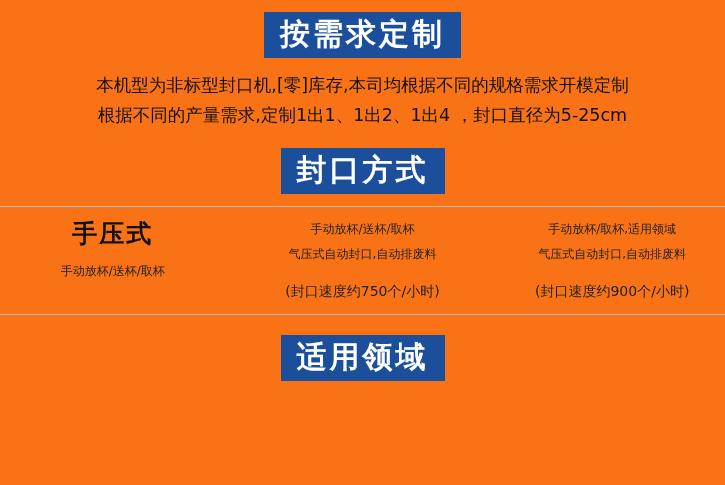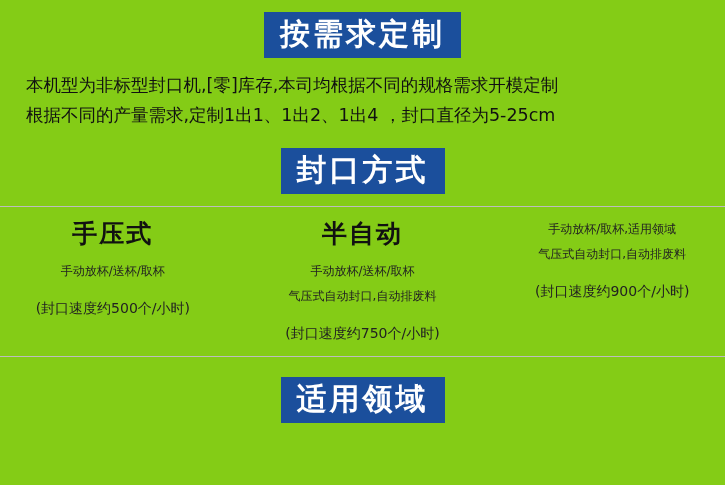--- a/index.html
+++ b/index.html
@@ -11,21 +11,21 @@
     height: 485px;
     background: #ffffff;
     font-family: "DejaVu Sans", "Liberation Sans", sans-serif;
     color: #1a1a1a;
     overflow: hidden;
   }
   .page {
     position: relative;
     width: 725px;
     height: 485px;
-    background: #84cc16;
+    background: #f97316;
   }
 
   
   .banner-row {
     display: flex;
     justify-content: center;
     align-items: center;
   }
   .banner {
     display: inline-block;
@@ -36,21 +36,21 @@
     letter-spacing: 3px;
     line-height: 1;
     padding: 7px 16px 9px 16px;
     text-align: center;
     white-space: nowrap;
   }
 
   
   .intro {
     padding: 12px 26px 10px 26px;
-    text-align: left;
+    text-align: center;
   }
   .intro-line {
     font-size: 17.5px;
     line-height: 30px;
     color: #111111;
     white-space: nowrap;
   }
 
   
   .rule {
@@ -120,25 +120,23 @@
   </div>
 
   <div class="spacer-12"></div>
   <hr class="rule">
 
   <div class="cols">
 
     <div class="col">
       <div class="col-title">手压式</div>
       <div class="col-line">手动放杯/送杯/取杯</div>
-      <div class="col-speed">(封口速度约500个/小时)</div>
     </div>
 
     <div class="col">
-      <div class="col-title">半自动</div>
       <div class="col-line">手动放杯/送杯/取杯</div>
       <div class="col-line">气压式自动封口,自动排废料</div>
       <div class="col-speed">(封口速度约750个/小时)</div>
     </div>
 
     <div class="col">
       <div class="col-line">手动放杯/取杯,适用领域</div>
       <div class="col-line">气压式自动封口,自动排废料</div>
       <div class="col-speed">(封口速度约900个/小时)</div>
     </div>

